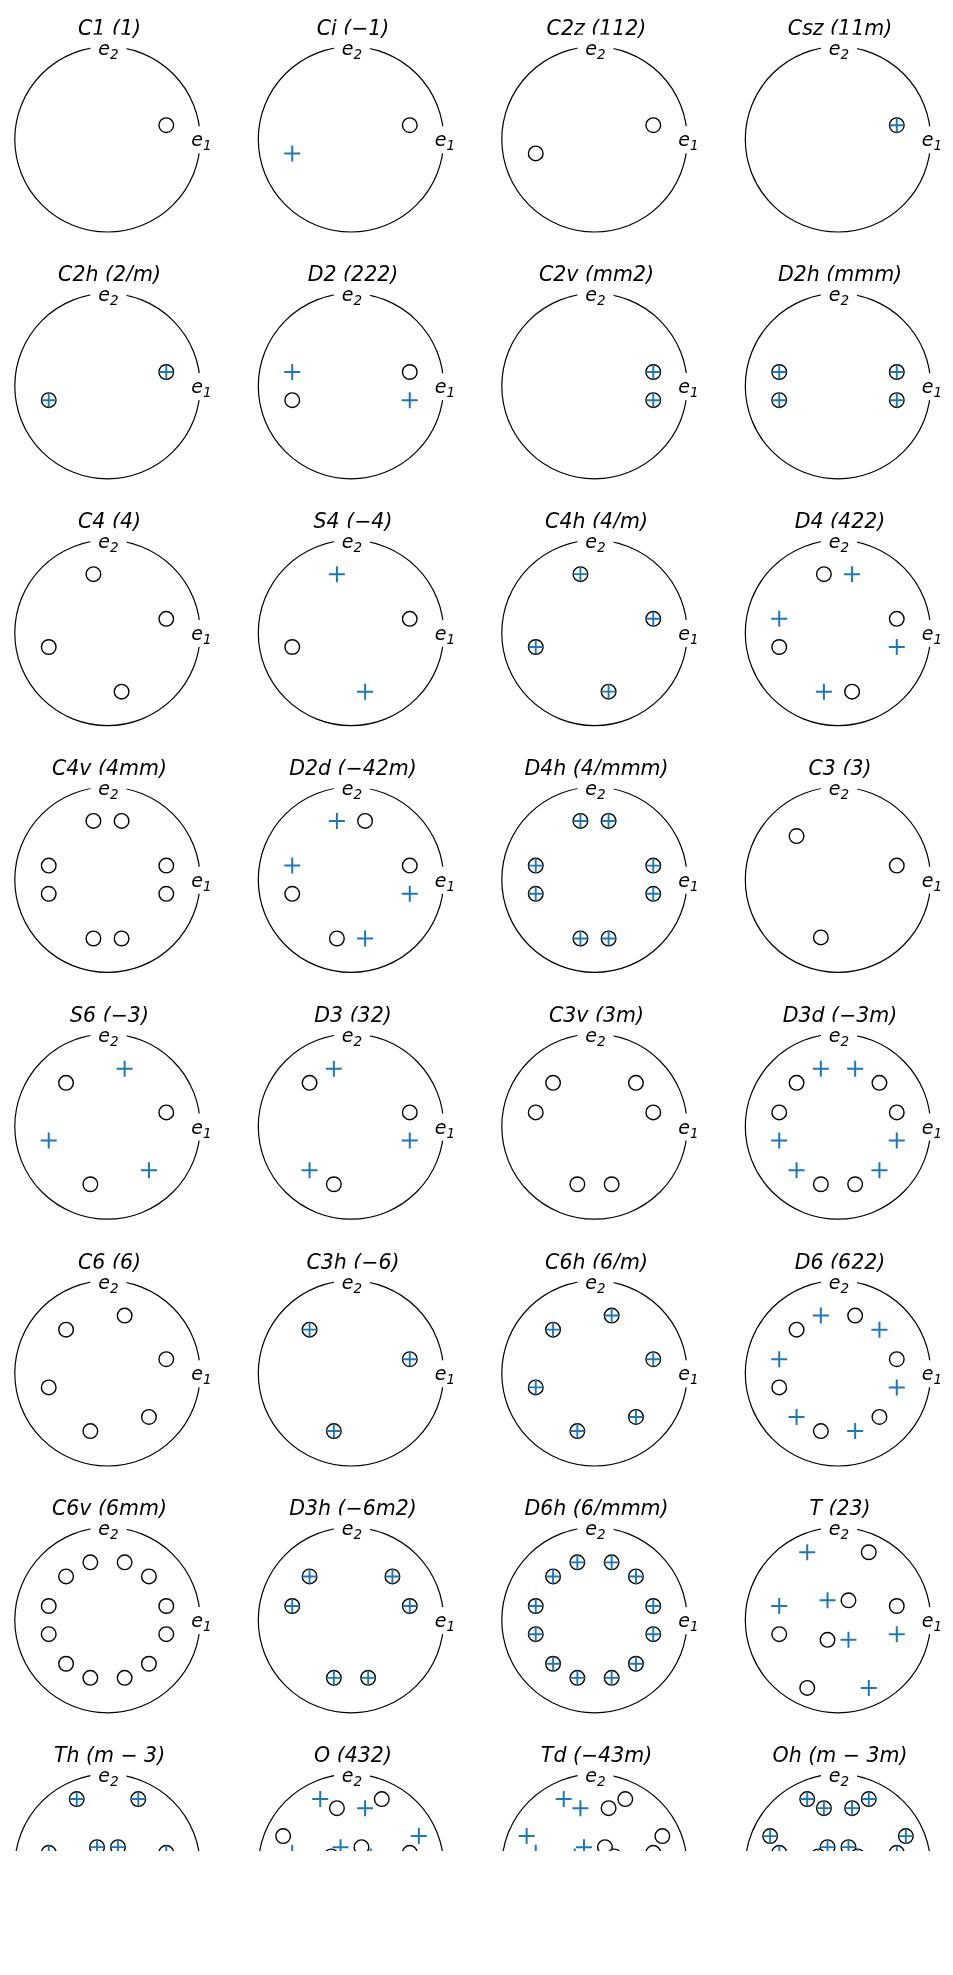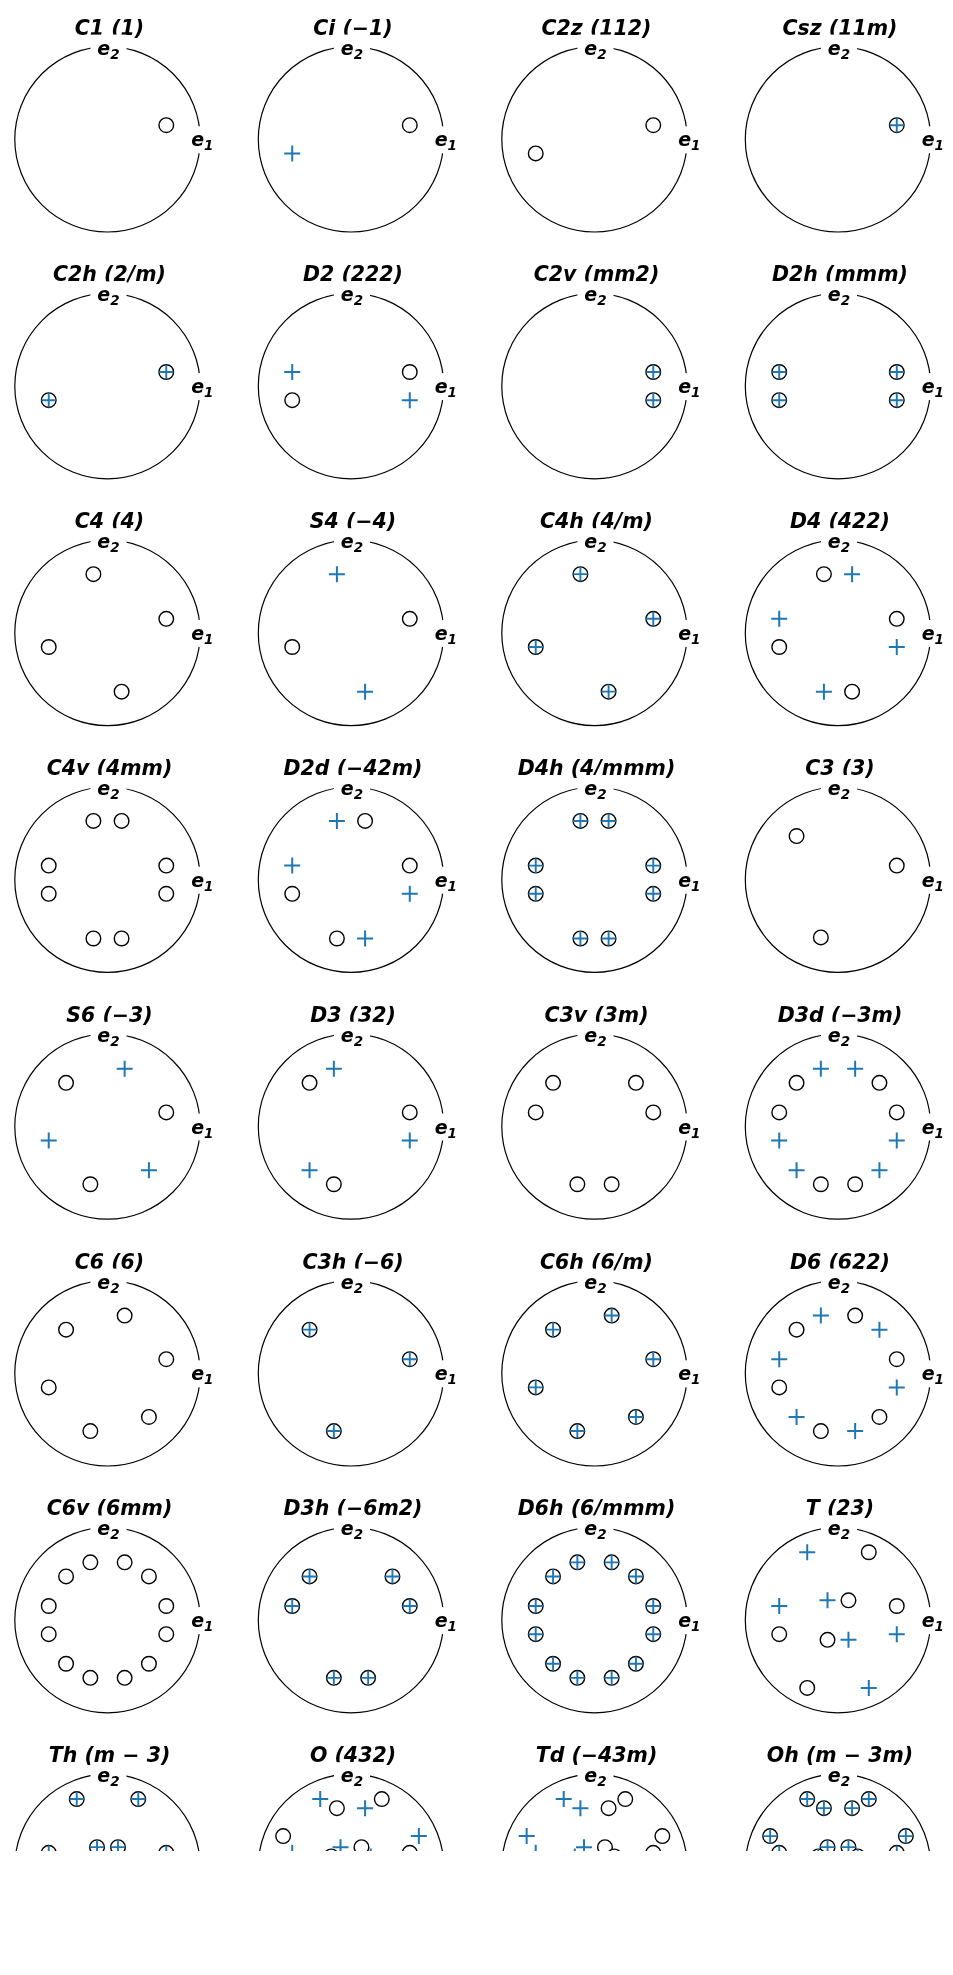--- a/index.html
+++ b/index.html
@@ -1,17 +1,17 @@
 <!DOCTYPE html>
 <html><head>
 <meta charset="utf-8">
 <style>
   html,body{margin:0;padding:0;background:#ffffff;}
   #figure{position:relative;width:953px;height:1851px;background:#ffffff;
-          font-family:"DejaVu Sans",sans-serif;font-weight:bold;}
+          font-family:"DejaVu Sans",sans-serif;}
   svg{position:absolute;left:0;top:0;}
   text{font-family:"DejaVu Sans",sans-serif;fill:#000000;}
   .panel-title{font-size:20.5px;font-style:italic;}
   .axis-label{font-size:19px;font-style:italic;}
   .axis-sub{font-size:13.5px;font-style:italic;}
 </style>
 </head>
 <body>
 
 <div id="figure">

